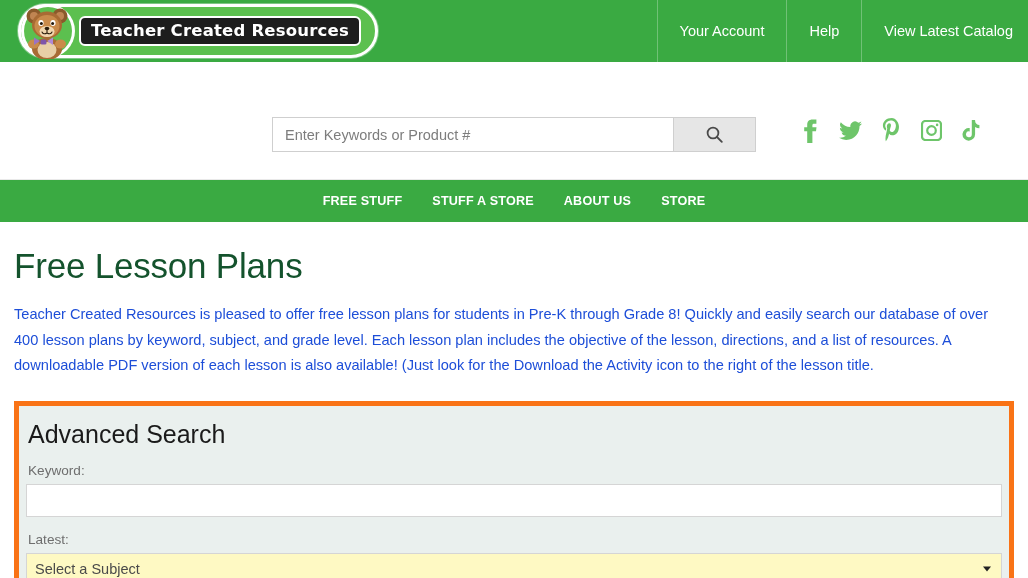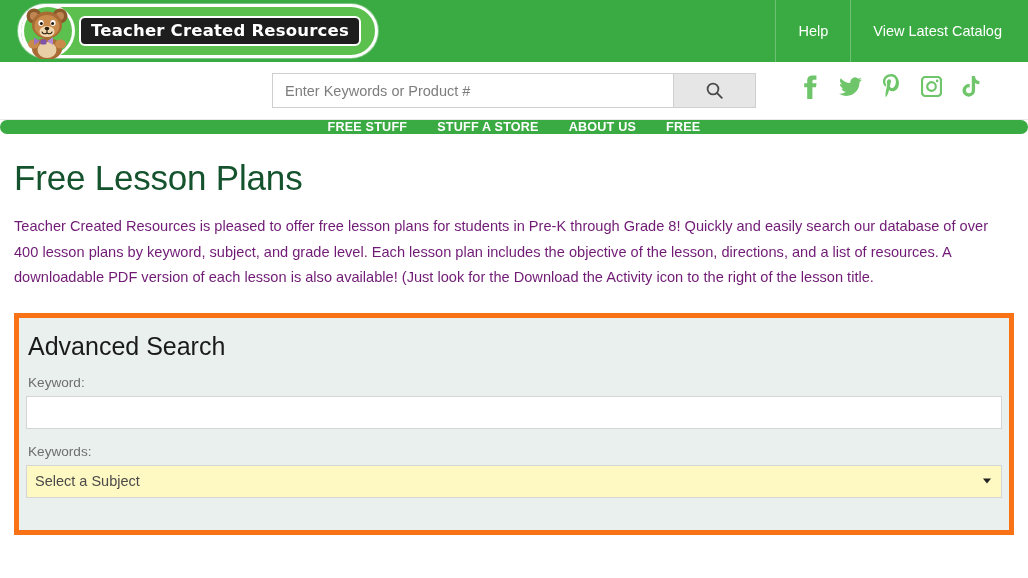--- a/index.html
+++ b/index.html
@@ -72,30 +72,31 @@
     display: flex;
     align-items: center;
     gap: 7px;
     padding: 0 22px;
     color: #ffffff;
     font-size: 14.5px;
     border-left: 1px solid rgba(255,255,255,0.28);
     white-space: nowrap;
     cursor: pointer;
   }
-  .top-nav-item:last-child { padding-right: 26px; }
+  .top-nav-item:last-child { padding-right: 15px; }
 
   .cart-icon { display: inline-block; line-height: 0; }
 
   
   .search-strip {
     position: relative;
-    height: 58px;
+    height: 74px;
     background: #ffffff;
     border-bottom: 1px solid #e9e9e9;
+    margin-top: 44px;
   }
 
   .search-box {
     position: absolute;
     left: 272px;
     top: 11px;
     width: 484px;
     height: 35px;
     display: flex;
   }
@@ -130,27 +131,26 @@
     right: 47px;
     top: 12px;
     display: flex;
     align-items: center;
     gap: 20px;
   }
   .social-icon { cursor: pointer; line-height: 0; display: block; }
 
   
   .main-nav {
-    height: 14px;
+    height: 42px;
     background: #3aaa42;
     display: flex;
     align-items: center;
     justify-content: center;
     gap: 30px;
-    border-radius: 12px;
   }
   .main-nav-item {
     color: #ffffff;
     font-size: 12.6px;
     font-weight: bold;
     letter-spacing: 0.2px;
     cursor: pointer;
     white-space: nowrap;
   }
 
@@ -164,21 +164,21 @@
     font-weight: normal;
     color: #14532d;
     margin-top: 24px;
     letter-spacing: -0.2px;
   }
 
   .page-desc {
     margin-top: 16px;
     font-size: 14.6px;
     line-height: 25.5px;
-    color: #701a75;
+    color: #1d4ed8;
     max-width: 999px;
   }
 
   
   .adv-panel {
     margin-top: 22px;
     border: 5px solid #f97316;
     background: #eaf0ee;
     padding: 14px 7px 0 7px;
     height: 222px;
@@ -277,20 +277,23 @@
         <path d="M30 38 L36 34.5 L36 42 Z" fill="#b089d6"></path>
         <rect x="23.5" y="36.5" width="6" height="5" rx="1.6" fill="#7e55ab"></rect>
       </svg>
 
       <span class="logo-plate">Teacher Created Resources</span>
     </div>
   </div>
 
   <nav class="top-nav">
 
+    <div class="top-nav-item">
+      <span>Your Account</span>
+    </div>
 
 
     <div class="top-nav-item">
       <span>Help</span>
     </div>
 
     <div class="top-nav-item">
       <span>View Latest Catalog</span>
     </div>
 
@@ -343,37 +346,37 @@
       </svg>
     </a>
 
   </div>
 </div>
 
 <nav class="main-nav">
   <span class="main-nav-item">FREE STUFF</span>
   <span class="main-nav-item">STUFF A STORE</span>
   <span class="main-nav-item">ABOUT US</span>
-  <span class="main-nav-item">FREE</span>
+  <span class="main-nav-item">STORE</span>
 </nav>
 
 <div class="content">
 
   <h1 class="page-title">Free Lesson Plans</h1>
 
   <p class="page-desc">Teacher Created Resources is pleased to offer free lesson plans for students in Pre-K through Grade 8! Quickly and easily search our database of over 400 lesson plans by keyword, subject, and grade level. Each lesson plan includes the objective of the lesson, directions, and a list of resources. A downloadable PDF version of each lesson is also available! (Just look for the Download the Activity icon to the right of the lesson title.</p>
 
   <section class="adv-panel">
 
     <h2 class="adv-title">Advanced Search</h2>
 
     <div class="field-label">Keyword:</div>
     <input class="text-field" type="text" placeholder="" style="">
 
-    <div class="field-label">Keywords:</div>
+    <div class="field-label">Latest:</div>
     <div class="select-field">
       <span class="select-value">Select a Subject</span>
       <span class="select-arrow"></span>
     </div>
 
 
   </section>
 </div>
 
 </body></html>

